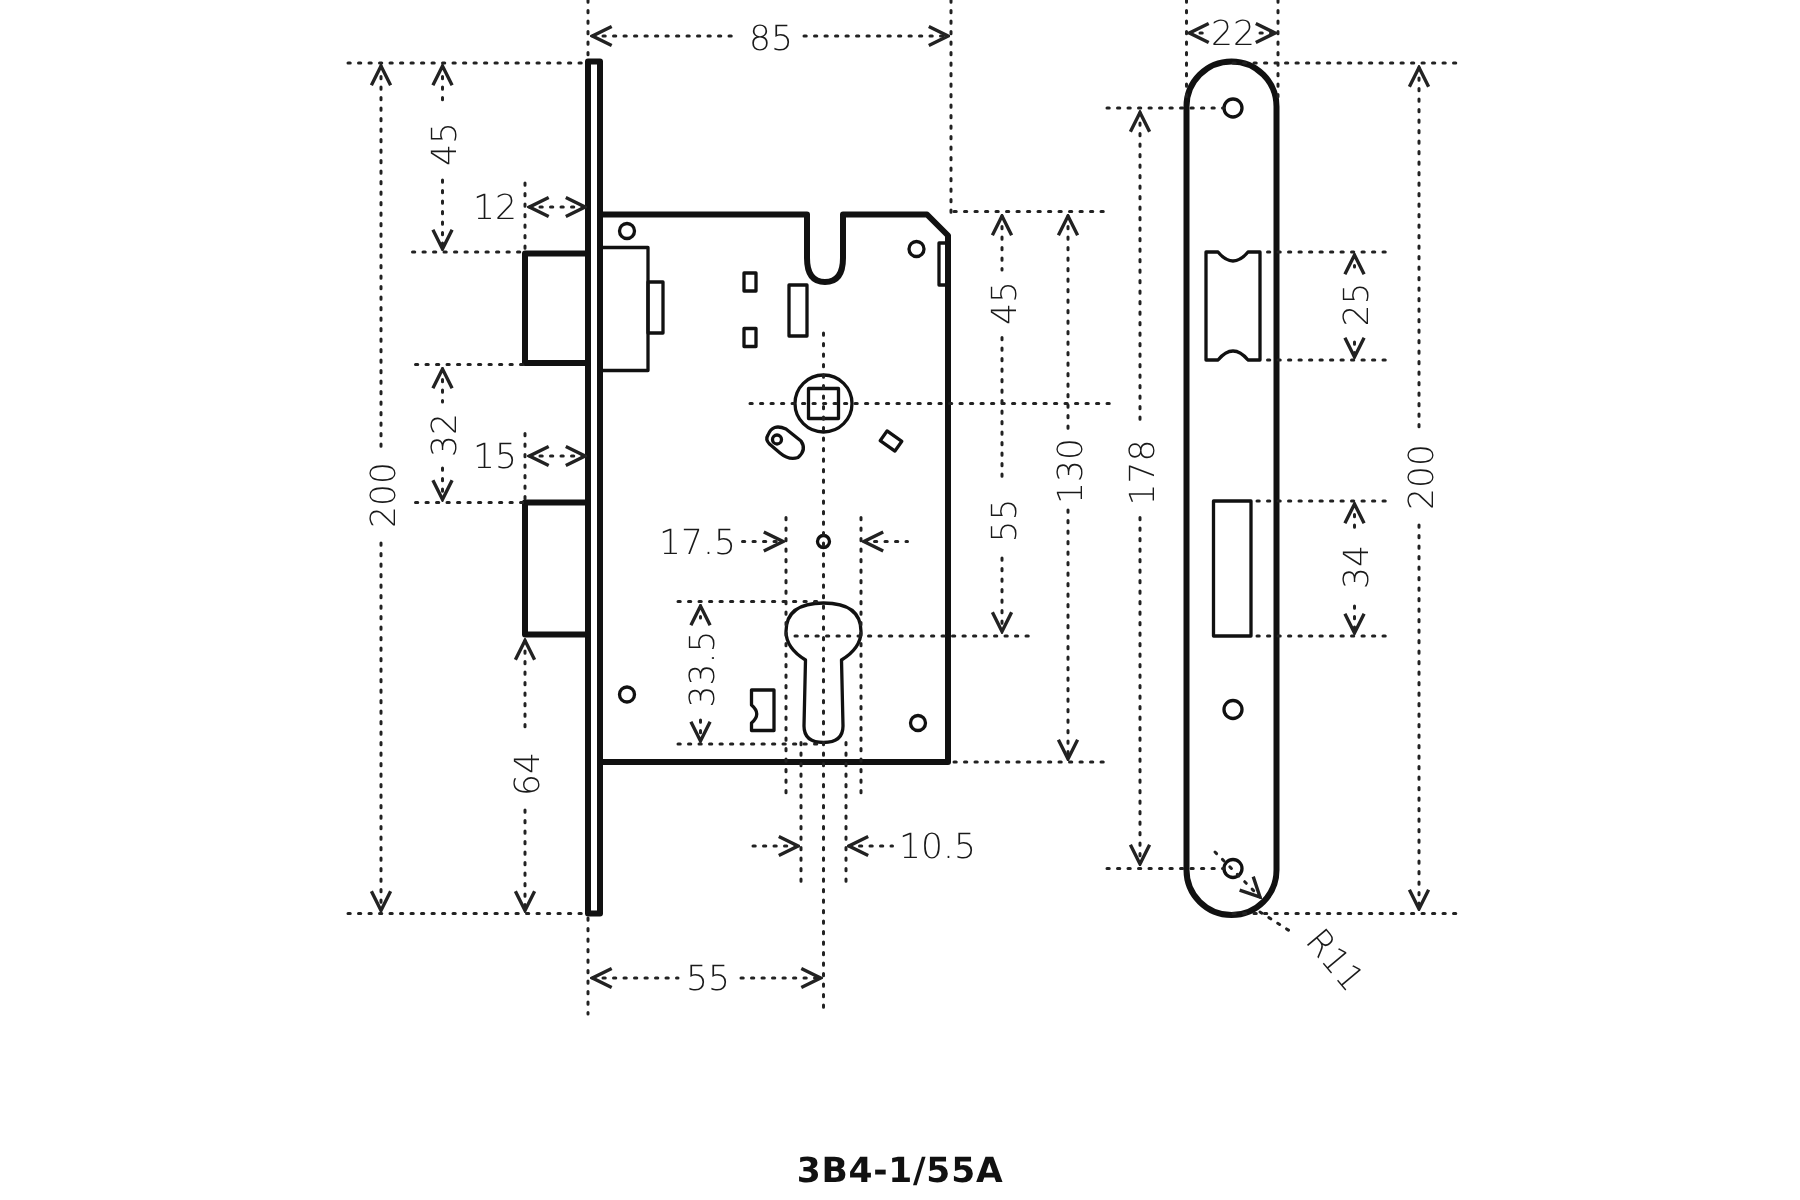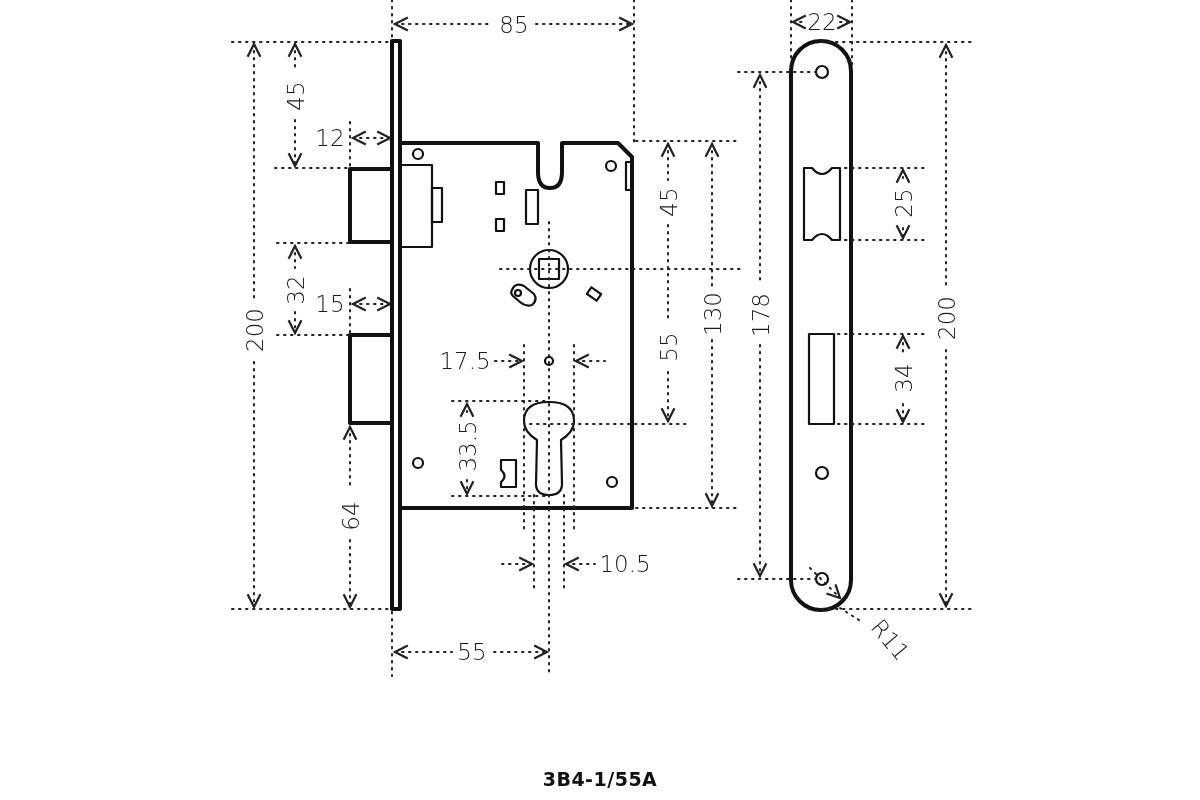--- a/index.html
+++ b/index.html
@@ -3,21 +3,21 @@
 <meta charset="utf-8">
 <style>
   html, body { margin: 0; padding: 0; background: #ffffff; }
   body { width: 1200px; height: 800px; position: relative; overflow: hidden; font-family: "DejaVu Sans", sans-serif; }
   svg { position: absolute; left: 0; top: 0; }
   .solid { fill: none; stroke: #111; stroke-width: 4; stroke-linejoin: round; }
   .thin { fill: none; stroke: #111; stroke-width: 2.2; stroke-linejoin: round; }
   .dot { fill: none; stroke: #222; stroke-width: 2; stroke-dasharray: 1.5 5.5; stroke-linecap: round; }
   .arrow { fill: none; stroke: #222; stroke-width: 1.4; }
   .dim { font-family: "DejaVu Sans", sans-serif; font-size: 23px; fill: #1a1a1a; font-weight: 300; }
-  .title { position: absolute; left: 0; width: 1200px; top: 768px; text-align: center; font-family: "DejaVu Sans", sans-serif; font-weight: bold; font-size: 19px; color: #111; letter-spacing: 0.5px; }
+  .title { position: absolute; left: 0; width: 1200px; top: 768px; text-align: center; font-family: "DejaVu Sans", sans-serif; font-weight: bold; font-size: 23px; color: #111; letter-spacing: 0.5px; }
 </style>
 </head>
 <body>
 
 <svg width="1200" height="800" viewBox="0 0 1200 800">
   <defs>
     <marker id="ah" viewBox="0 0 10 10" refX="9" refY="5" markerWidth="8" markerHeight="8" orient="auto-start-reverse">
       <path d="M1,1 L9,5 L1,9" class="arrow"></path>
     </marker>
   </defs>

